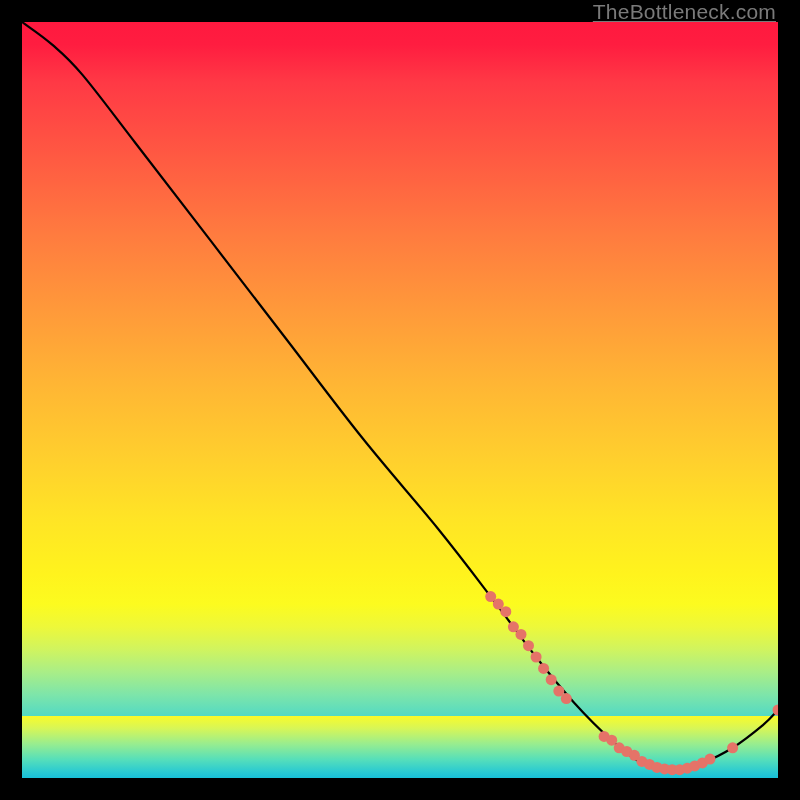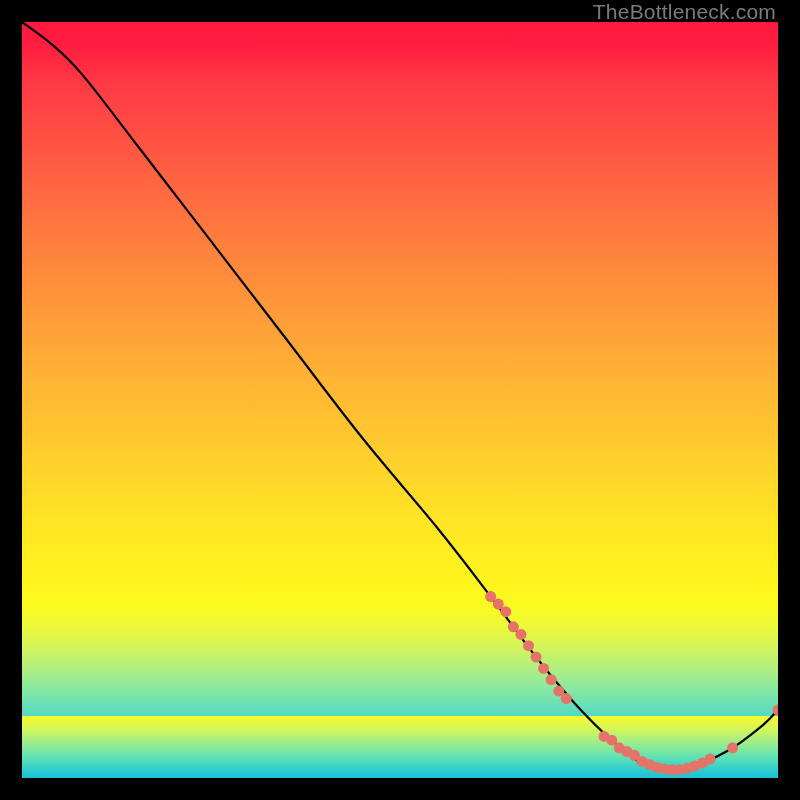--- a/index.html
+++ b/index.html
@@ -64,20 +64,21 @@
   }
   .watermark {
     position: absolute;
     top: 0px;
     right: 24px;
     color: #7a7a7a;
     font-size: 21px;
     font-weight: 400;
     letter-spacing: 0.2px;
     user-select: none;
+    text-decoration: underline;
   }
   svg.curve {
     position: absolute;
     left: 0;
     top: 0;
     width: 756px;
     height: 756px;
     pointer-events: none;
   }
 </style>

